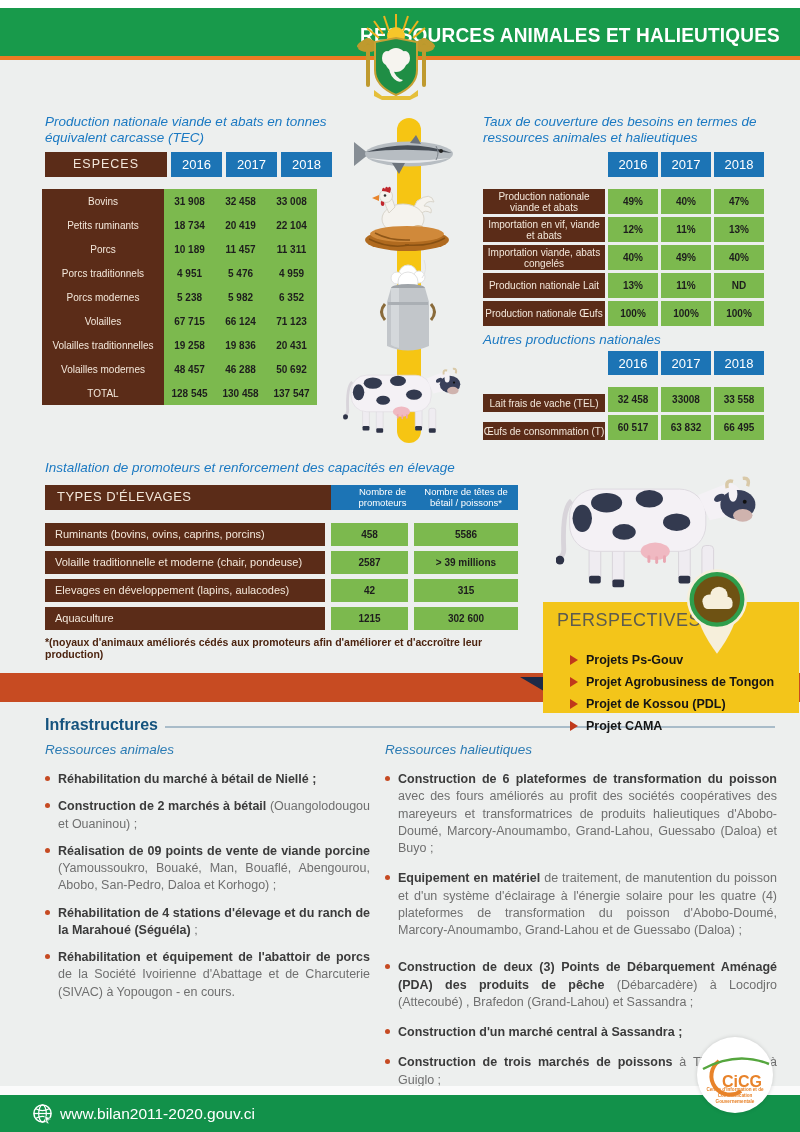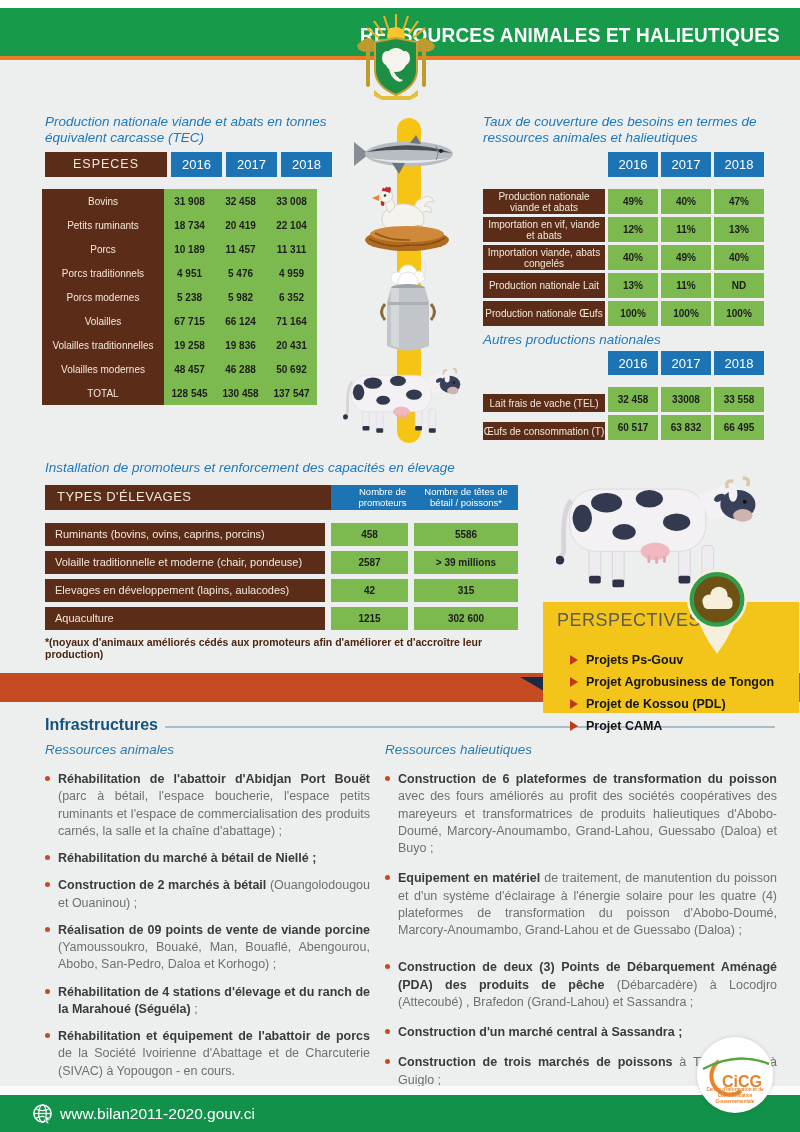--- a/index.html
+++ b/index.html
@@ -146,21 +146,21 @@
     <div class="c c-green">4 951</div>
     <div class="c c-green">5 476</div>
     <div class="c c-green">4 959</div>
     <div class="c c-brown">Porcs modernes</div>
     <div class="c c-green">5 238</div>
     <div class="c c-green">5 982</div>
     <div class="c c-green">6 352</div>
     <div class="c c-brown">Volailles</div>
     <div class="c c-green">67 715</div>
     <div class="c c-green">66 124</div>
-    <div class="c c-green">71 164</div>
+    <div class="c c-green">71 123</div>
     <div class="c c-brown">Volailles traditionnelles</div>
     <div class="c c-green">19 258</div>
     <div class="c c-green">19 836</div>
     <div class="c c-green">20 431</div>
     <div class="c c-brown">Volailles modernes</div>
     <div class="c c-green">48 457</div>
     <div class="c c-green">46 288</div>
     <div class="c c-green">50 692</div>
     <div class="c c-brown">TOTAL</div>
     <div class="c c-green">128 545</div>
@@ -367,24 +367,20 @@
   </svg>
 
   <div class="infra-title">Infrastructures</div>
   <div class="infra-line"></div>
 
   <div class="col col-left">
     <p class="col-title">Ressources animales</p>
     <ul class="blist">
       <li>
           <span class="dot"></span>
-        <span class="btext"><b>Réhabilitation de l'abattoir d'Abidjan Port Bouët</b><span> (parc à bétail, l'espace boucherie, l'espace petits ruminants et l'espace de commercialisation des produits carnés, la salle et la chaîne d'abattage) ;</span></span>
-        </li>
-      <li>
-          <span class="dot"></span>
         <span class="btext"><b>Réhabilitation du marché à bétail de Niellé ;</b><span></span></span>
         </li>
       <li>
           <span class="dot"></span>
         <span class="btext"><b>Construction de 2 marchés à bétail</b><span> (Ouangolodougou et Ouaninou) ;</span></span>
         </li>
       <li>
           <span class="dot"></span>
         <span class="btext"><b>Réalisation de 09 points de vente de viande porcine</b><span> (Yamoussoukro, Bouaké, Man, Bouaflé, Abengourou, Abobo, San-Pedro, Daloa et Korhogo) ;</span></span>
         </li>

